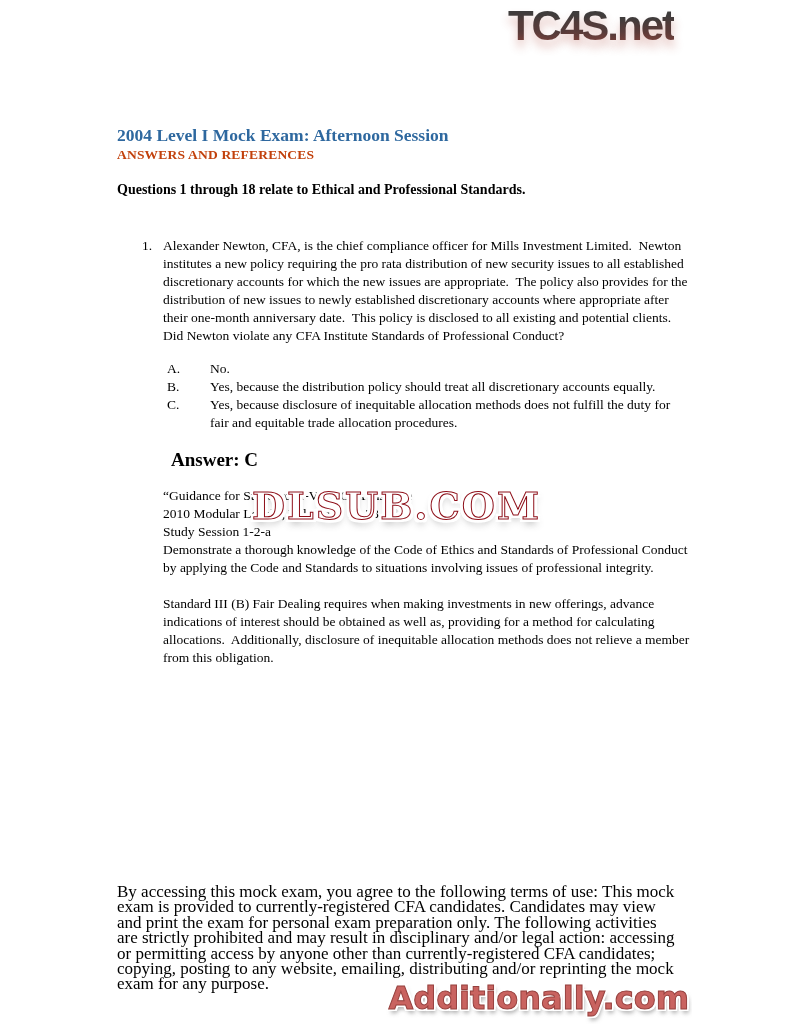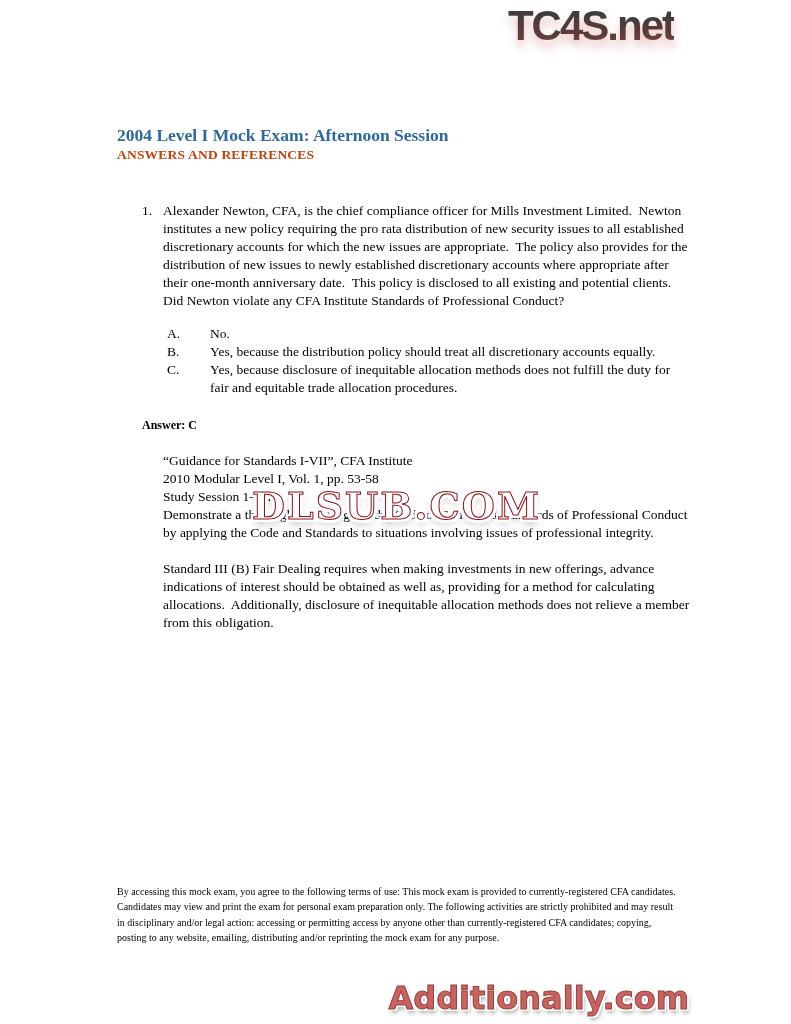--- a/index.html
+++ b/index.html
@@ -67,22 +67,22 @@
   .q-num { margin-left: 25px; width: 21px; flex: 0 0 21px; }
   .q-text { width: 528px; white-space: pre-wrap; }
 
   .options { margin-top: 15px; margin-left: 50px; font-size: 13.5px; line-height: 18px; }
   .option-row { display: flex; }
   .opt-letter { width: 22px; flex: 0 0 22px; }
   .opt-text { width: 492px; white-space: pre-wrap; margin-left: 21px; }
 
   .answer-line {
     margin-top: 19px;
-    margin-left: 25px;
-    font-size: 12px;
+    margin-left: 54px;
+    font-size: 19px;
     line-height: 18px;
     font-weight: bold;
   }
 
   .refs {
     margin-top: 18px;
     margin-left: 46px;
     width: 528px;
     font-size: 13.5px;
     line-height: 18px;
@@ -117,21 +117,21 @@
       0 5px 7px rgba(60, 60, 60, 0.35);
     text-align: right;
   }
 
   
   .footer {
     position: absolute;
     left: 117px;
     top: 884px;
     width: 563px;
-    font-size: 10px;
+    font-size: 17px;
     line-height: 15.4px;
   }
 
   
   .traders {
     position: absolute;
     right: 3px;
     top: 979px;
     font-family: "DejaVu Sans", sans-serif;
     font-weight: bold;
@@ -151,20 +151,21 @@
 <div class="page">
 
   <div class="logo-tc4s">TC4S.net</div>
 
   <div class="content">
 
     <h1 class="title">2004 Level I Mock Exam: Afternoon Session</h1>
 
     <h2 class="subtitle">ANSWERS AND REFERENCES</h2>
 
+    <div class="section-heading">Questions 1 through 18 relate to Ethical and Professional Standards.</div>
 
     <div class="question-row">
       <div class="q-num">1.</div>
       <div class="q-text">Alexander Newton, CFA, is the chief compliance officer for Mills Investment Limited.  Newton institutes a new policy requiring the pro rata distribution of new security issues to all established discretionary accounts for which the new issues are appropriate.  The policy also provides for the distribution of new issues to newly established discretionary accounts where appropriate after their one-month anniversary date.  This policy is disclosed to all existing and potential clients.  Did Newton violate any CFA Institute Standards of Professional Conduct?</div>
     </div>
 
     <div class="options">
       <div class="option-row">
         <div class="opt-letter">A.</div>
         <div class="opt-text">No.</div>

